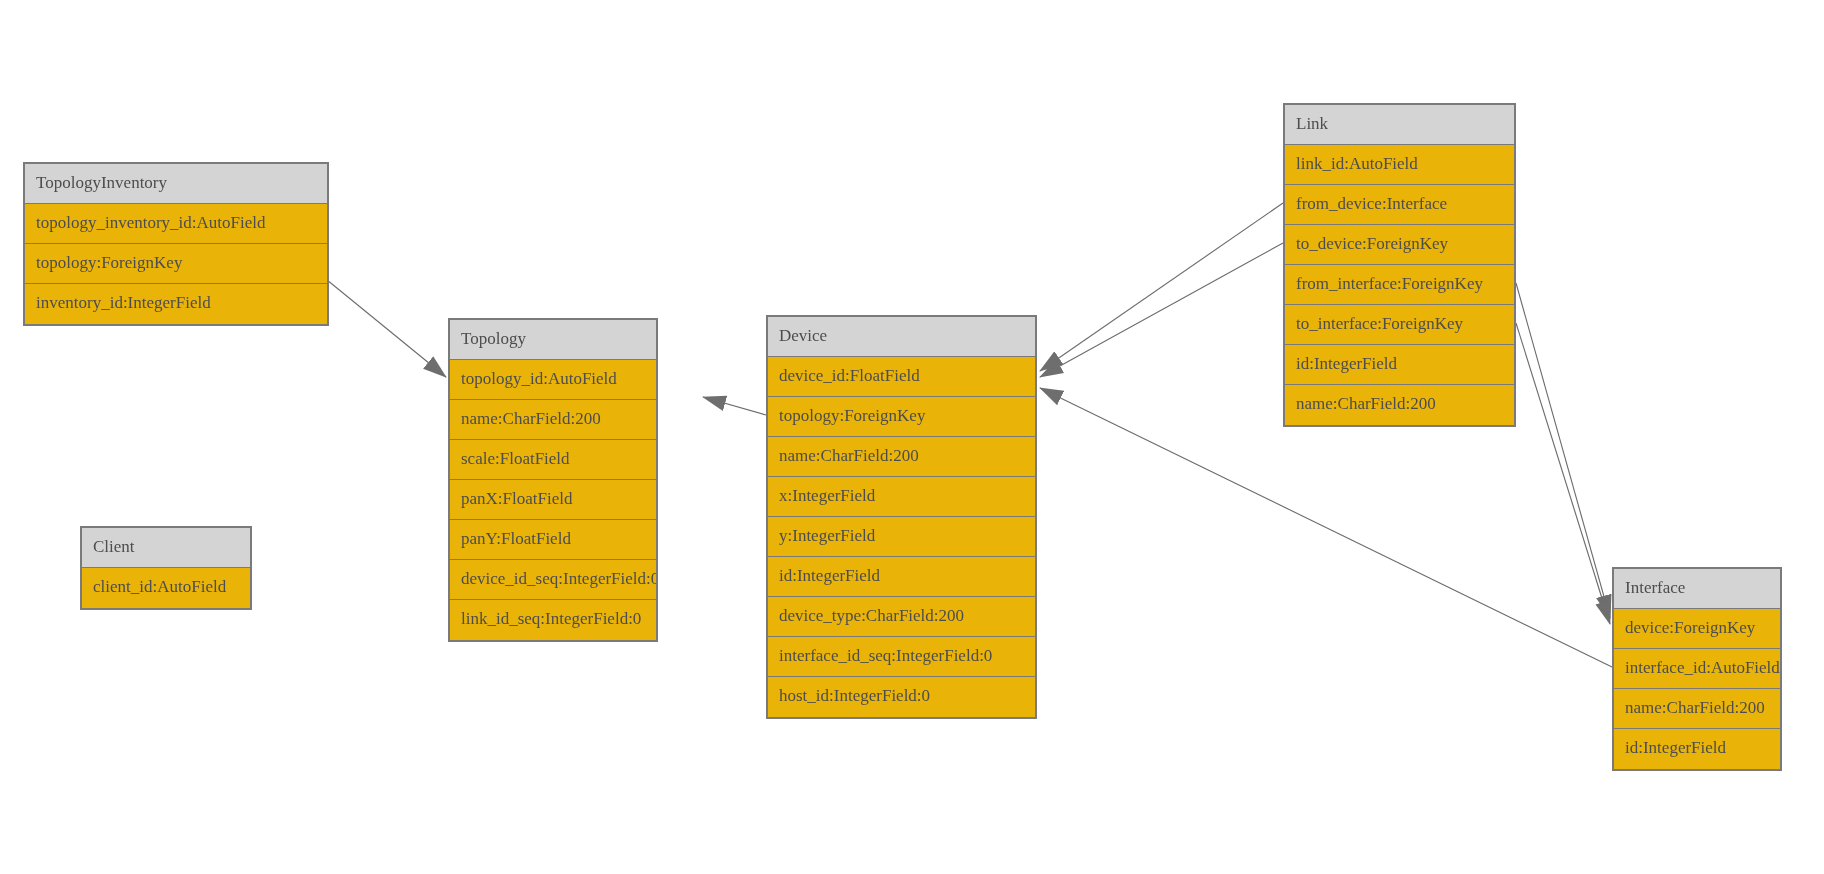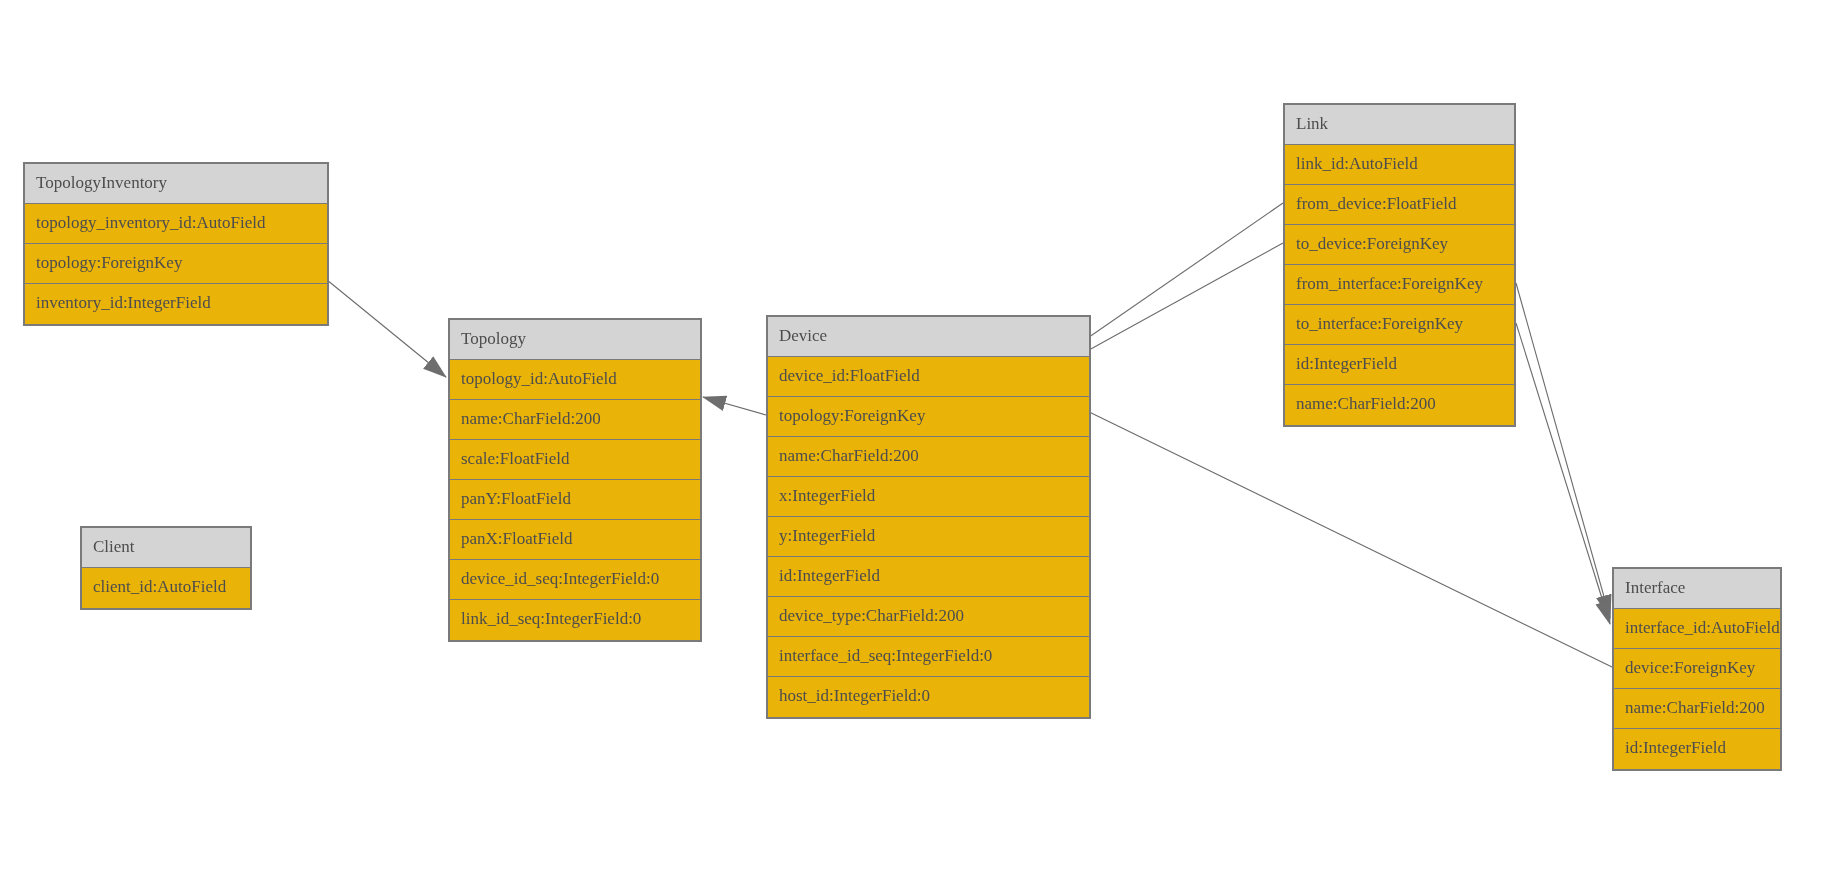--- a/index.html
+++ b/index.html
@@ -75,56 +75,56 @@
       <line x1="1612" y1="667" x2="1040" y2="388" stroke="#6b6b6b" stroke-width="1.1" marker-end="url(#arrowhead)"></line>
       <line x1="1516" y1="283" x2="1610" y2="618" stroke="#6b6b6b" stroke-width="1.1" marker-end="url(#arrowhead)"></line>
       <line x1="1516" y1="323" x2="1610" y2="624" stroke="#6b6b6b" stroke-width="1.1" marker-end="url(#arrowhead)"></line>
     </svg>
     <div class="entity" style="left: 23px; top: 162px; width: 306px;">
       <div class="entity-header">TopologyInventory</div>
       <div class="entity-field">topology_inventory_id:AutoField</div>
       <div class="entity-field">topology:ForeignKey</div>
       <div class="entity-field">inventory_id:IntegerField</div>
     </div>
-    <div class="entity" style="left: 448px; top: 318px; width: 254px;">
+    <div class="entity" style="left: 448px; top: 318px; width: 210px;">
       <div class="entity-header">Topology</div>
       <div class="entity-field">topology_id:AutoField</div>
       <div class="entity-field">name:CharField:200</div>
       <div class="entity-field">scale:FloatField</div>
+      <div class="entity-field">panX:FloatField</div>
       <div class="entity-field">panY:FloatField</div>
-      <div class="entity-field">panX:FloatField</div>
       <div class="entity-field">device_id_seq:IntegerField:0</div>
       <div class="entity-field">link_id_seq:IntegerField:0</div>
     </div>
     <div class="entity" style="left: 80px; top: 526px; width: 172px;">
       <div class="entity-header">Client</div>
       <div class="entity-field">client_id:AutoField</div>
     </div>
-    <div class="entity" style="left: 766px; top: 315px; width: 325px;">
+    <div class="entity" style="left: 766px; top: 315px; width: 271px;">
       <div class="entity-header">Device</div>
       <div class="entity-field">device_id:FloatField</div>
       <div class="entity-field">topology:ForeignKey</div>
       <div class="entity-field">name:CharField:200</div>
       <div class="entity-field">x:IntegerField</div>
       <div class="entity-field">y:IntegerField</div>
       <div class="entity-field">id:IntegerField</div>
       <div class="entity-field">device_type:CharField:200</div>
       <div class="entity-field">interface_id_seq:IntegerField:0</div>
       <div class="entity-field">host_id:IntegerField:0</div>
     </div>
     <div class="entity" style="left: 1283px; top: 103px; width: 233px;">
       <div class="entity-header">Link</div>
       <div class="entity-field">link_id:AutoField</div>
-      <div class="entity-field">from_device:FloatField</div>
+      <div class="entity-field">from_device:Interface</div>
       <div class="entity-field">to_device:ForeignKey</div>
       <div class="entity-field">from_interface:ForeignKey</div>
       <div class="entity-field">to_interface:ForeignKey</div>
       <div class="entity-field">id:IntegerField</div>
       <div class="entity-field">name:CharField:200</div>
     </div>
     <div class="entity" style="left: 1612px; top: 567px; width: 170px;">
       <div class="entity-header">Interface</div>
+      <div class="entity-field">device:ForeignKey</div>
       <div class="entity-field">interface_id:AutoField</div>
-      <div class="entity-field">device:ForeignKey</div>
       <div class="entity-field">name:CharField:200</div>
       <div class="entity-field">id:IntegerField</div>
     </div>
   </div>
 
 </body></html>

